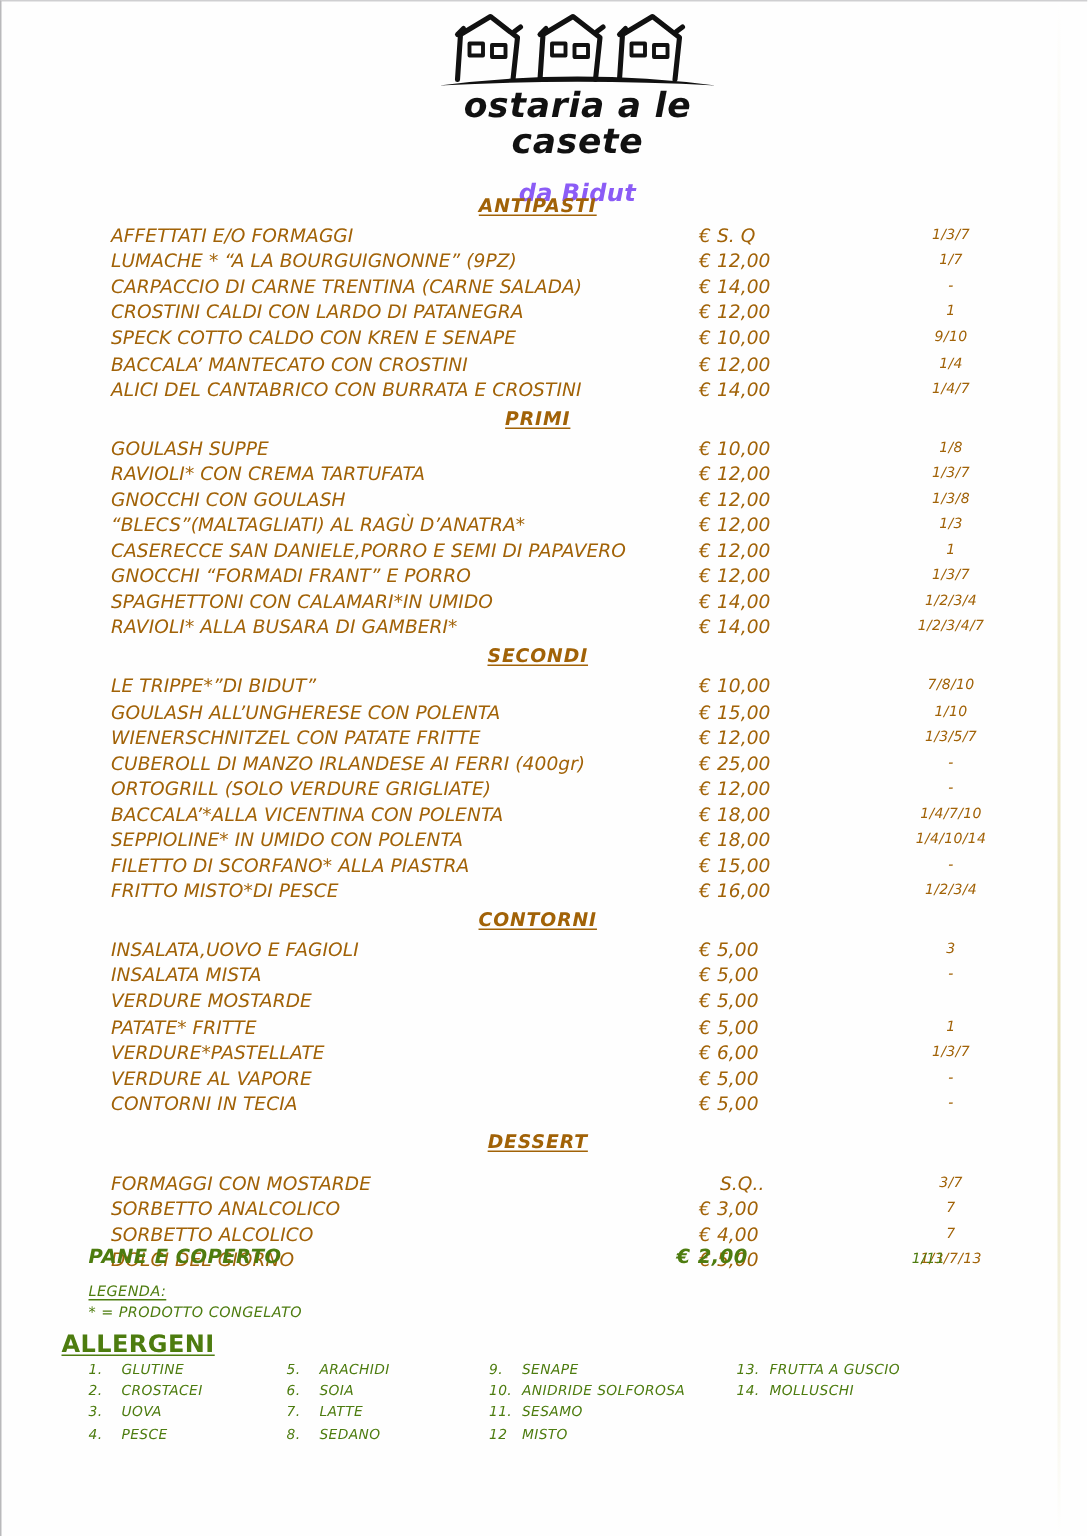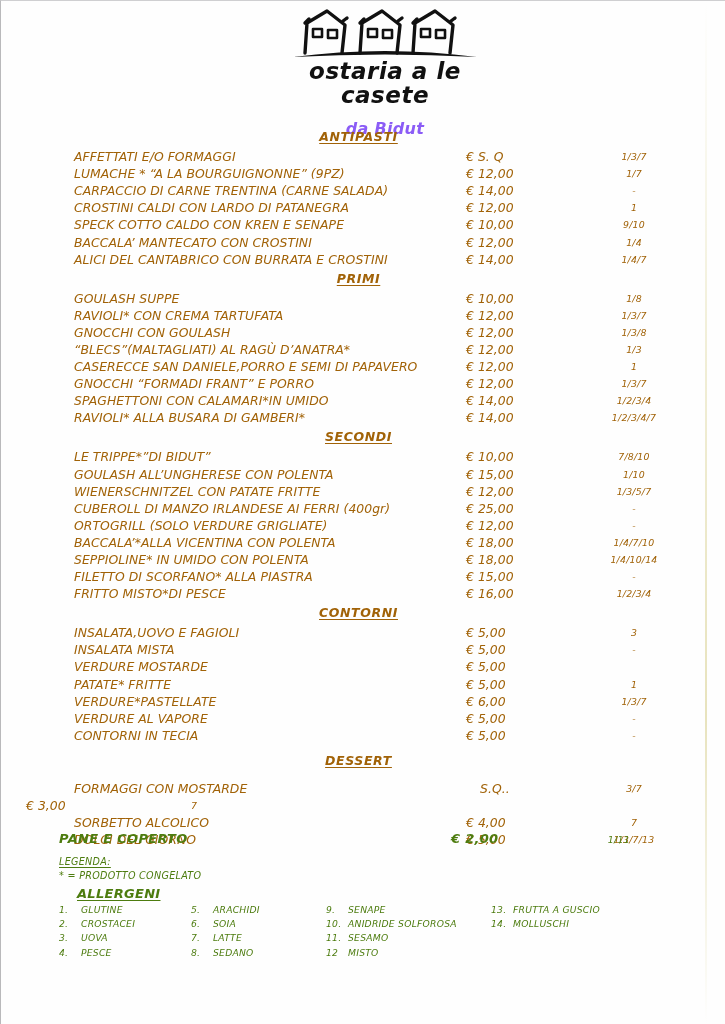--- a/index.html
+++ b/index.html
@@ -153,24 +153,23 @@
     margin-top: 5px;
   }
   .legend-line {
     padding-left: 58px;
     font-size: 9.6px;
     font-style: italic;
     letter-spacing: .3px;
     margin-top: 3px;
   }
   .allergeni-head {
-    padding-left: 76px;
-    font-size: 13px;
+    padding-left: 40px;
+    font-size: 16px;
     font-weight: 700;
-    font-style: italic;
     text-decoration: underline;
     text-underline-offset: 1.5px;
     letter-spacing: .3px;
     margin-top: 5px;
   }
   .allergeni-grid {
     position: relative;
     margin-top: 3px;
     height: 62px;
   }
@@ -409,20 +408,21 @@
       <div class="section">
         <div class="section-title">DESSERT</div>
         <div style="height: 8px;"></div>
         <div class="rows">
           <div class="row">
             <span class="name">FORMAGGI CON MOSTARDE</span>
             <span class="price noeuro">S.Q..</span>
             <span class="allerg">3/7</span>
           </div>
           <div class="row">
+            <span class="name">SORBETTO ANALCOLICO</span>
             <span class="price">€ 3,00</span>
             <span class="allerg">7</span>
           </div>
           <div class="row">
             <span class="name">SORBETTO ALCOLICO</span>
             <span class="price">€ 4,00</span>
             <span class="allerg">7</span>
           </div>
           <div class="row">
             <span class="name">DOLCI DEL GIORNO</span>

